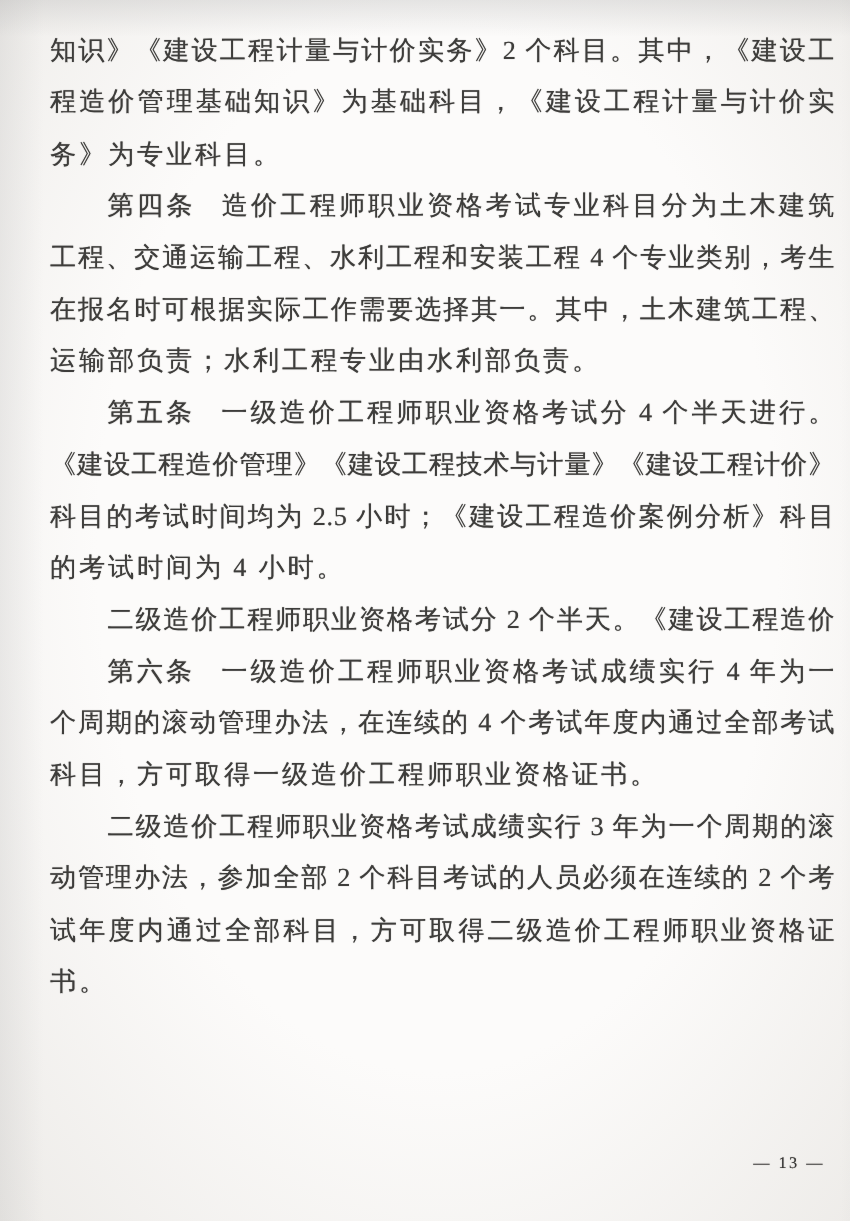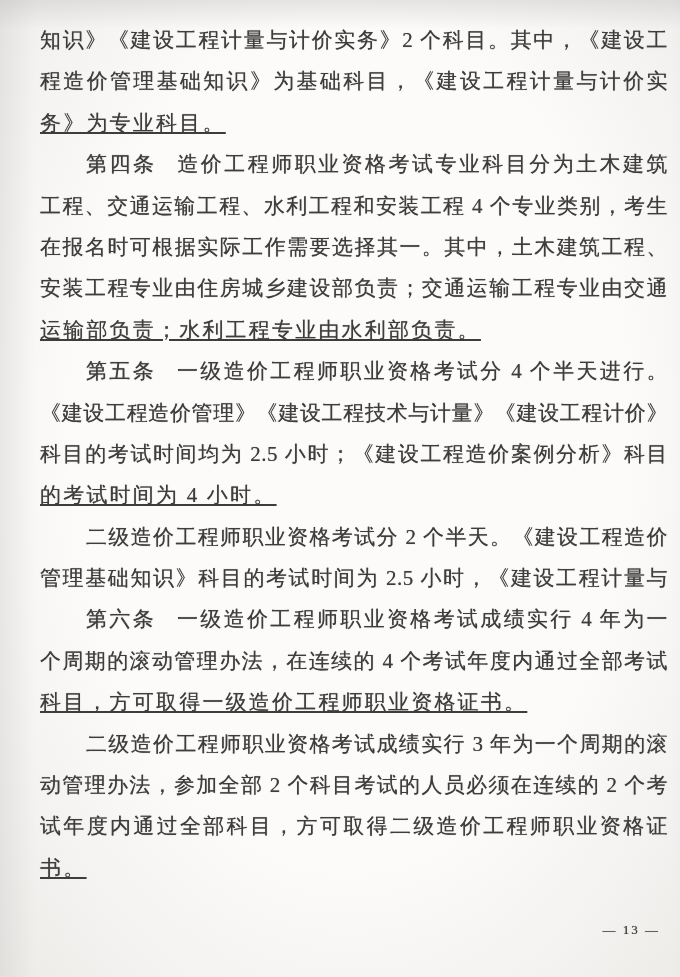--- a/index.html
+++ b/index.html
@@ -34,21 +34,20 @@
     white-space: nowrap;
     text-align: justify;
     text-align-last: justify;
     letter-spacing: 0.5px;
     text-shadow: 0 0 0.7px rgba(62,61,59,0.75);
   }
   .line.end {
     text-align: center;
     text-align-last: left;
     letter-spacing: 2.2px;
-    text-decoration: underline;
   }
   .line.indent {
     padding-left: 46px;
   }
   .term {
     font-weight: normal;
     margin-right: 21px;
     text-shadow: 0 0 0.9px rgba(50,49,47,0.85);
   }
   .term:empty { display: none; }
@@ -68,30 +67,28 @@
 <div class="page">
   <div class="text-block">
 
     <div class="line"><span>知识》《建设工程计量与计价实务》2 个科目。其中，《建设工</span></div>
     <div class="line"><span>程造价管理基础知识》为基础科目，《建设工程计量与计价实</span></div>
     <div class="line end"><span>务》为专业科目。</span></div>
 
     <div class="line indent"><span class="term">第四条</span><span>造价工程师职业资格考试专业科目分为土木建筑</span></div>
     <div class="line"><span>工程、交通运输工程、水利工程和安装工程 4 个专业类别，考生</span></div>
     <div class="line"><span>在报名时可根据实际工作需要选择其一。其中，土木建筑工程、</span></div>
-    <div class="line"><span>安装工程专业由住房城乡建设部负责；交通运输工程专业由交通</span></div>
     <div class="line end"><span>运输部负责；水利工程专业由水利部负责。</span></div>
 
     <div class="line indent"><span class="term">第五条</span><span>一级造价工程师职业资格考试分 4 个半天进行。</span></div>
     <div class="line"><span>《建设工程造价管理》《建设工程技术与计量》《建设工程计价》</span></div>
     <div class="line"><span>科目的考试时间均为 2.5 小时；《建设工程造价案例分析》科目</span></div>
     <div class="line end"><span>的考试时间为 4 小时。</span></div>
 
     <div class="line indent"><span>二级造价工程师职业资格考试分 2 个半天。《建设工程造价</span></div>
-    <div class="line"><span>管理基础知识》科目的考试时间为 2.5 小时，《建设工程计量与</span></div>
 
     <div class="line indent"><span class="term">第六条</span><span>一级造价工程师职业资格考试成绩实行 4 年为一</span></div>
     <div class="line"><span>个周期的滚动管理办法，在连续的 4 个考试年度内通过全部考试</span></div>
     <div class="line end"><span>科目，方可取得一级造价工程师职业资格证书。</span></div>
 
     <div class="line indent"><span>二级造价工程师职业资格考试成绩实行 3 年为一个周期的滚</span></div>
     <div class="line"><span>动管理办法，参加全部 2 个科目考试的人员必须在连续的 2 个考</span></div>
     <div class="line"><span>试年度内通过全部科目，方可取得二级造价工程师职业资格证</span></div>
     <div class="line end"><span>书。</span></div>
 

